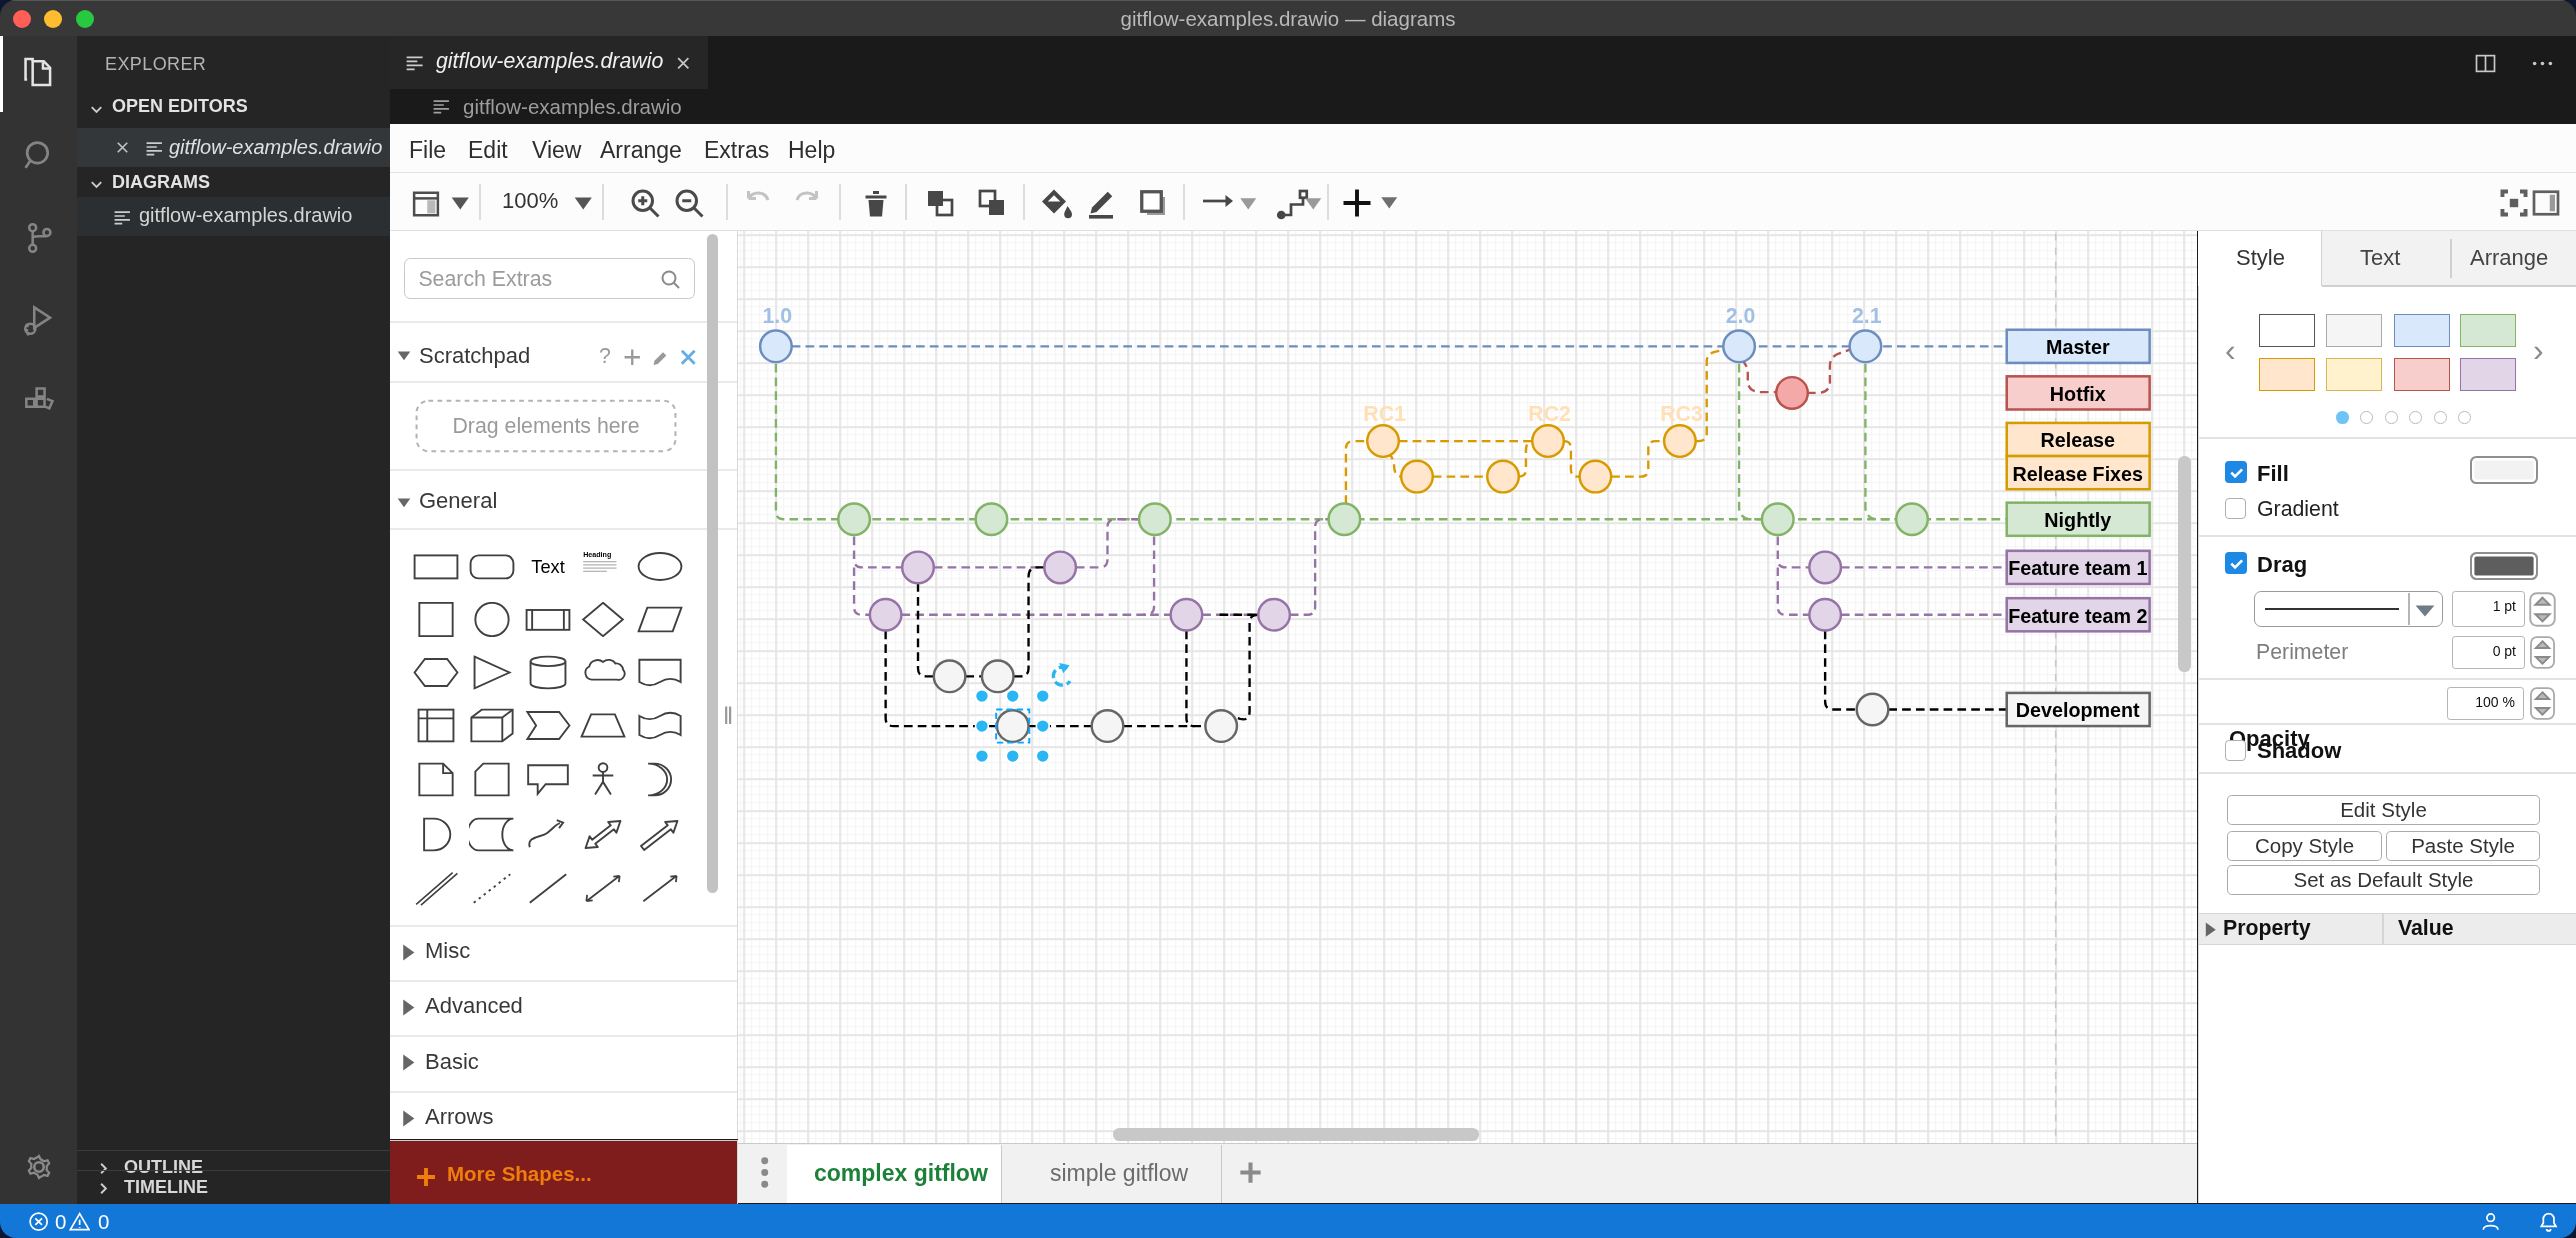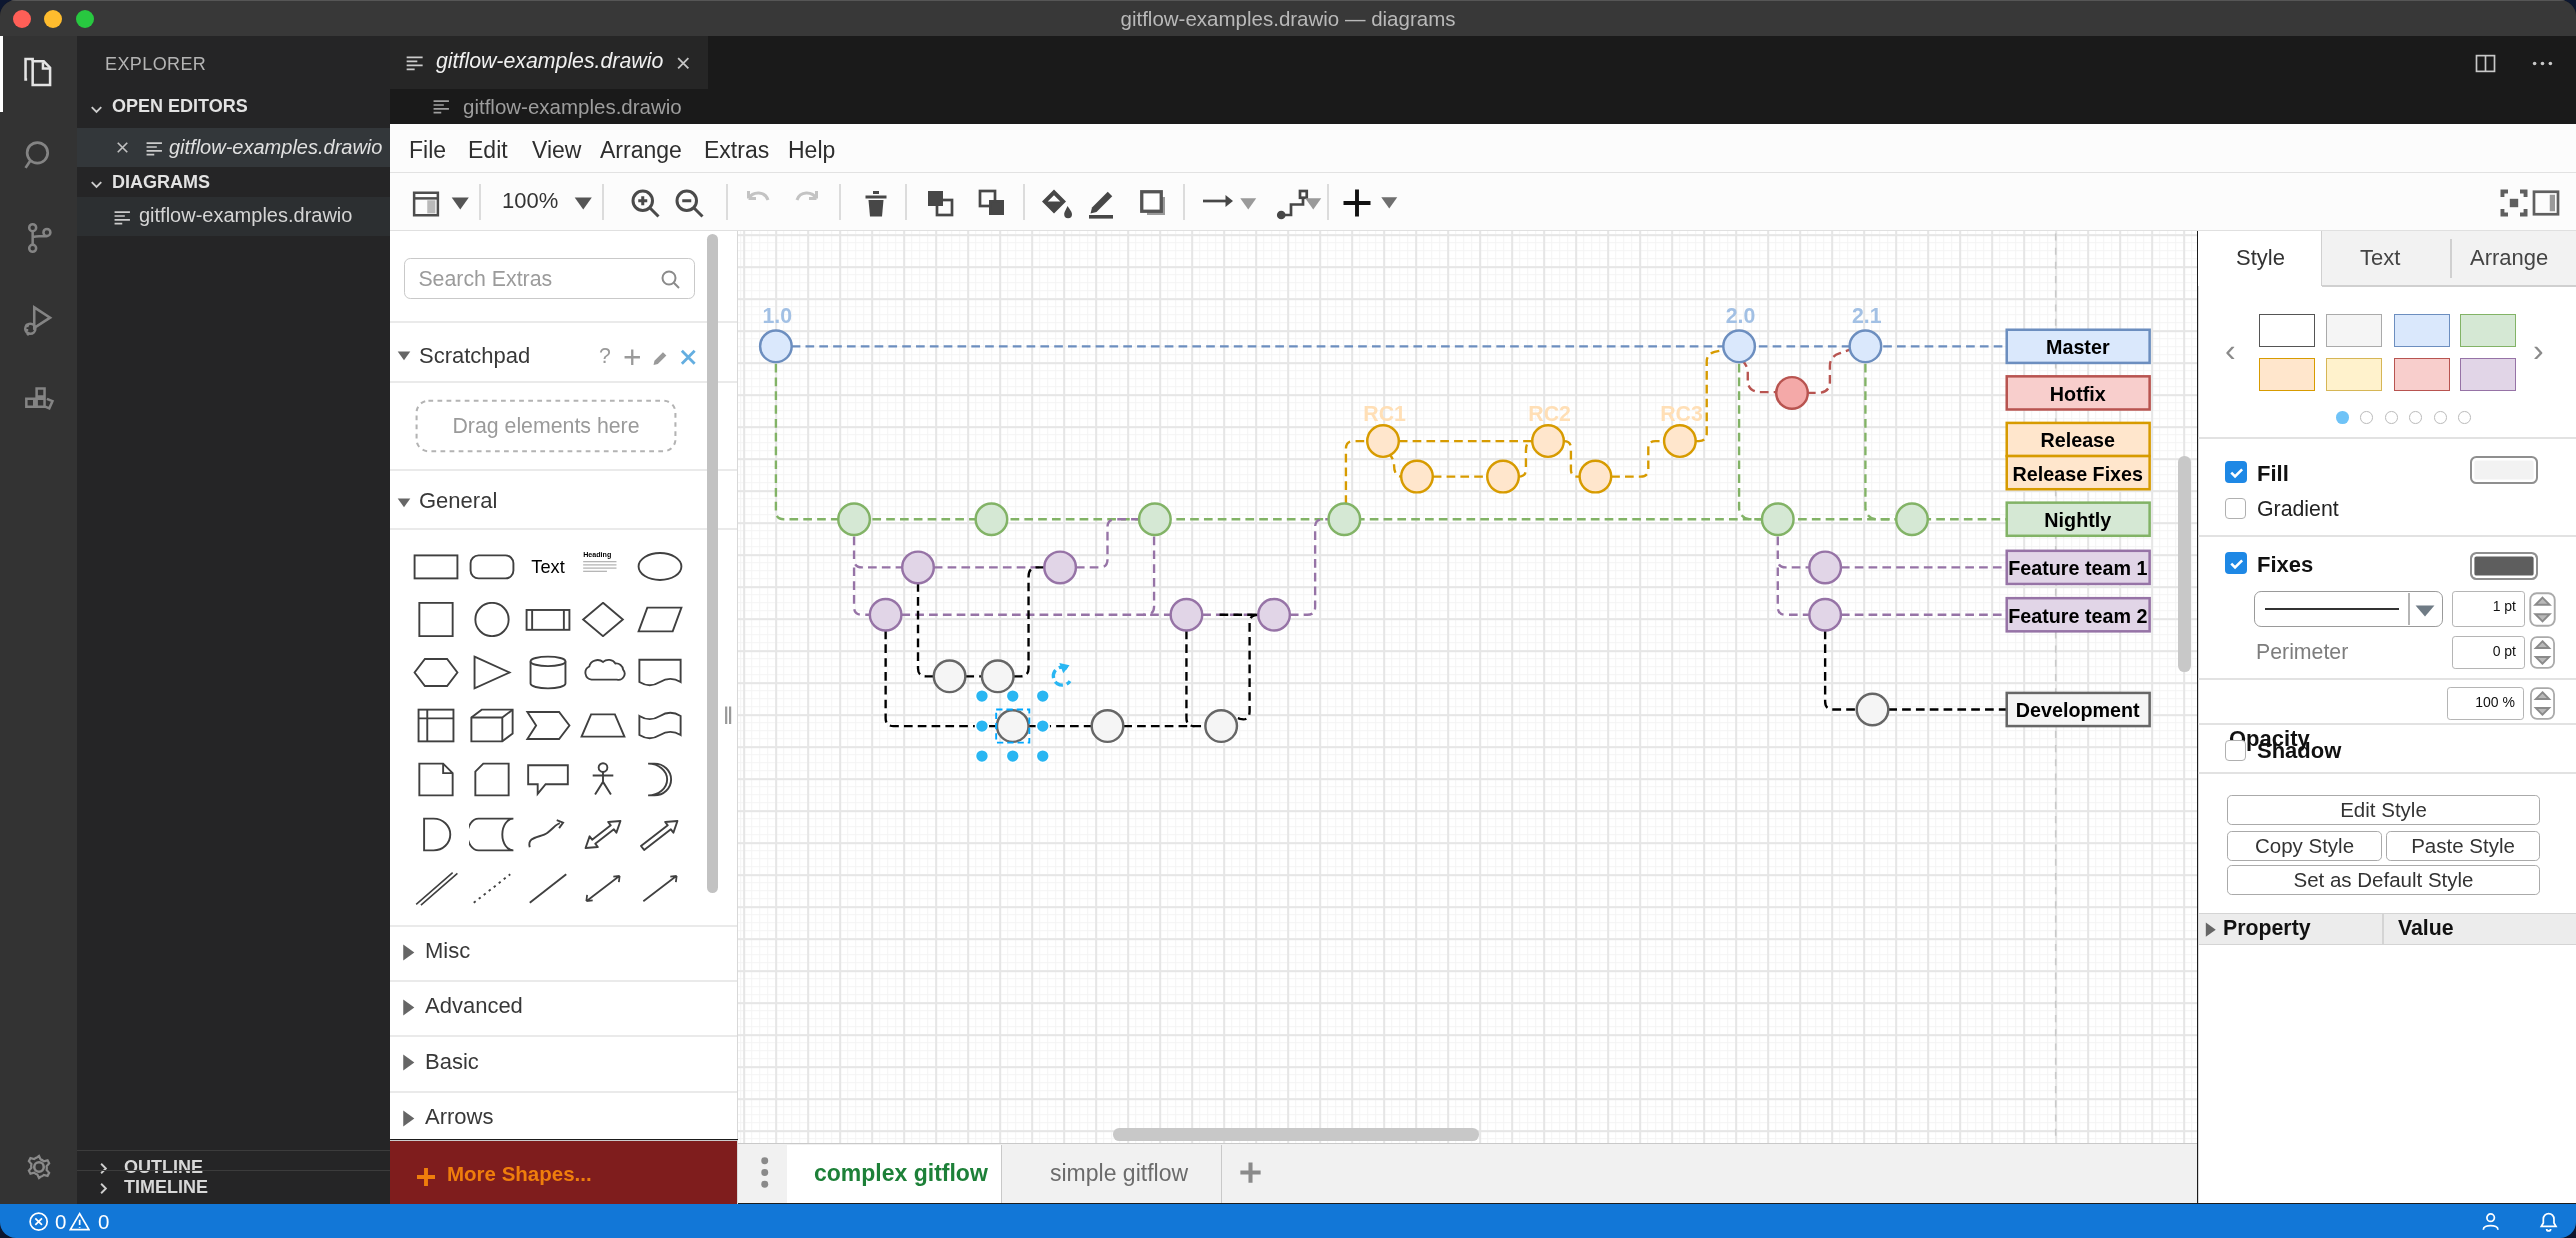--- a/index.html
+++ b/index.html
@@ -628,21 +628,21 @@
 <span class="abs bold" style="left:2257px;top:461px;font-size:22px;color:#111;">Fill</span>
 <div class="abs" style="left:2470px;top:456px;width:68px;height:28.4px;background:#f2f2f2;border:2.4px solid #8f8f8f;border-radius:6.3px;box-shadow:inset 0 0 0 2.4px #ffffff;"></div>
 <div class="abs" style="left:2225px;top:498px;width:20.5px;height:20.5px;border:1.6px solid #b0b0b0;border-radius:4px;background:#fff;"></div>
 <span class="abs" style="left:2257px;top:497px;font-size:21.3px;color:#222;">Gradient</span>
 <div class="fpdiv abs" style="left:2198px;top:535px;"></div>
 
 <div class="abs" style="left:2225px;top:552px;width:22px;height:22px;background:#1e88e5;border-radius:4px;"></div>
 <svg class="abs" style="left:2228px;top:555px" width="17.4" height="17.4" viewBox="0 0 16 16" fill="none" stroke="#fff" stroke-width="2.4">
       <path d="M3 8 l3.5 3.5 L13 5"></path>
     </svg>
-<span class="abs bold" style="left:2257px;top:552px;font-size:22px;color:#111;">Fixes</span>
+<span class="abs bold" style="left:2257px;top:552px;font-size:22px;color:#111;">Drag</span>
 <div class="abs" style="left:2470px;top:552px;width:68px;height:28.4px;background:#5e5e5e;border:2.4px solid #8f8f8f;border-radius:6.3px;box-shadow:inset 0 0 0 2.4px #ffffff;"></div>
 <div class="abs" style="left:2254px;top:591px;width:189px;height:36px;background:#fff;border:1.6px solid #9a9a9a;border-radius:7.1px;"></div>
 <div class="abs" style="left:2265px;top:608px;width:134px;height:2.1px;background:#333;"></div>
 <div class="abs" style="left:2408px;top:593px;width:1.6px;height:32px;background:#b5b5b5;"></div>
 <svg class="abs" style="left:2414px;top:604px" width="22" height="14.2" viewBox="0 0 14 9" fill="#6f7b85">
       <path d="M1 1 h12 L7 8 z"></path>
     </svg>
 <div class="spin" style="left:2452px;top:591px;width:73px;height:36px;">
       <span class="abs" style="right:8px;top:6.3px;">1 pt</span>
     </div>

